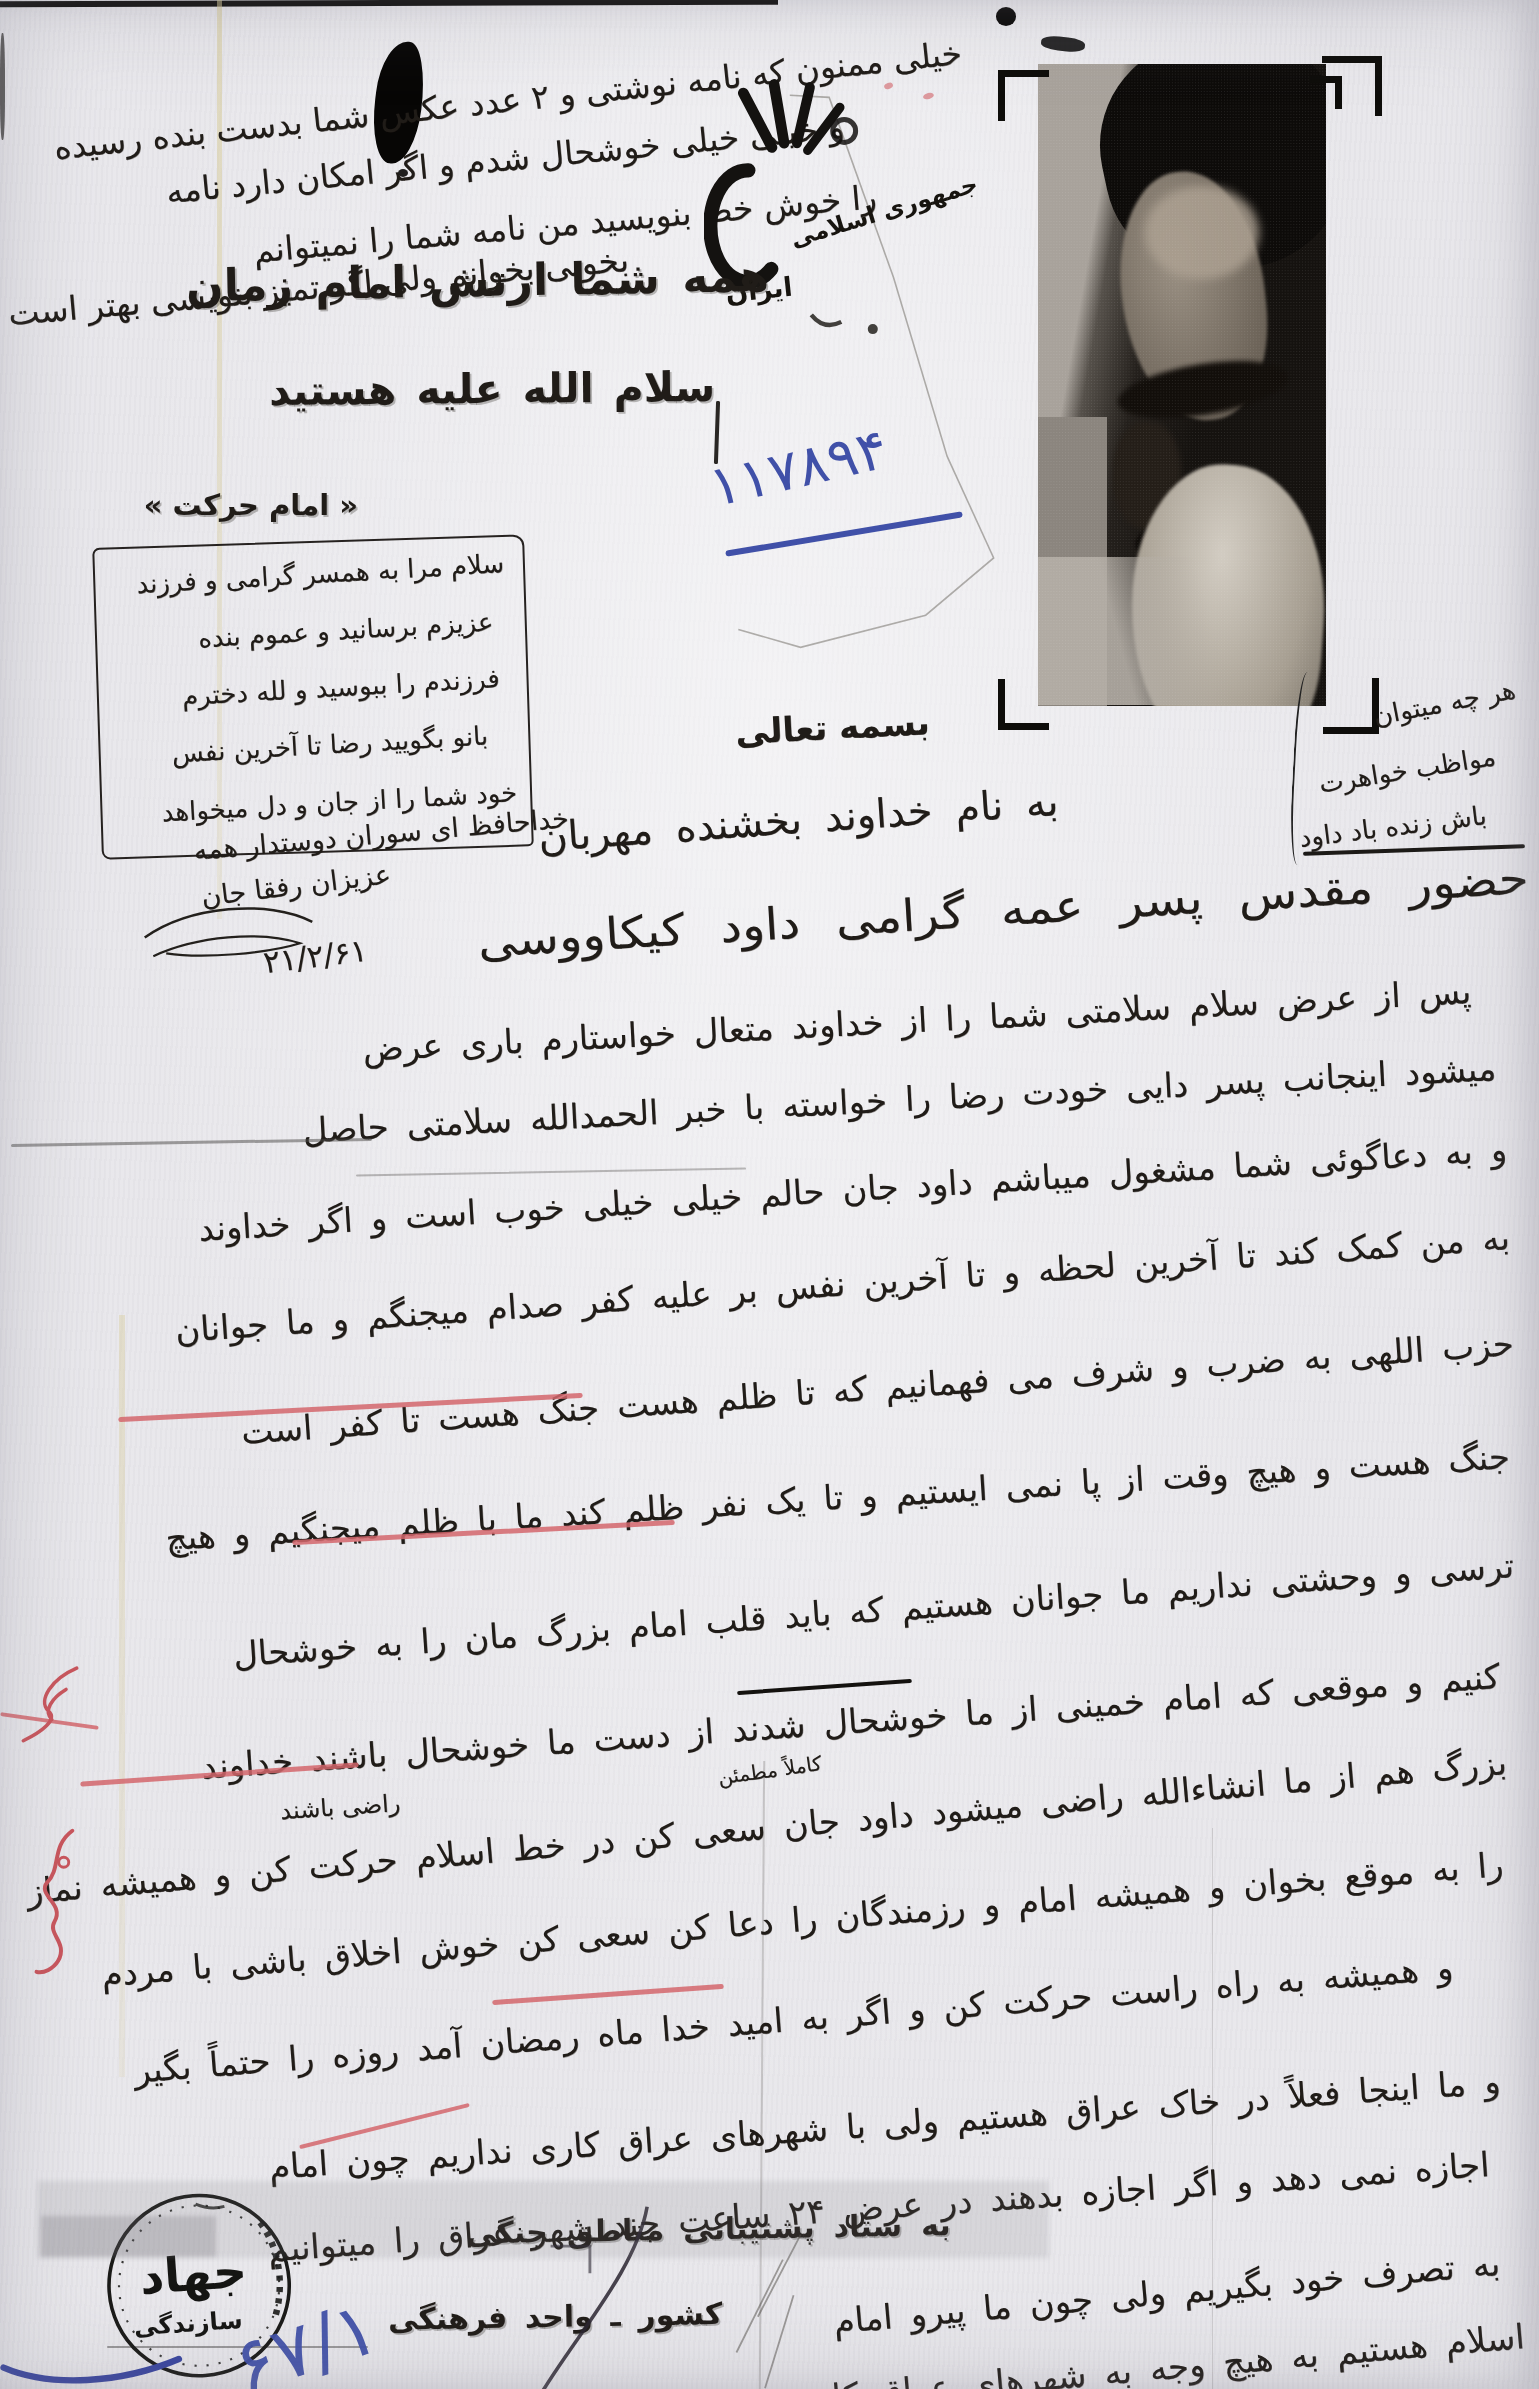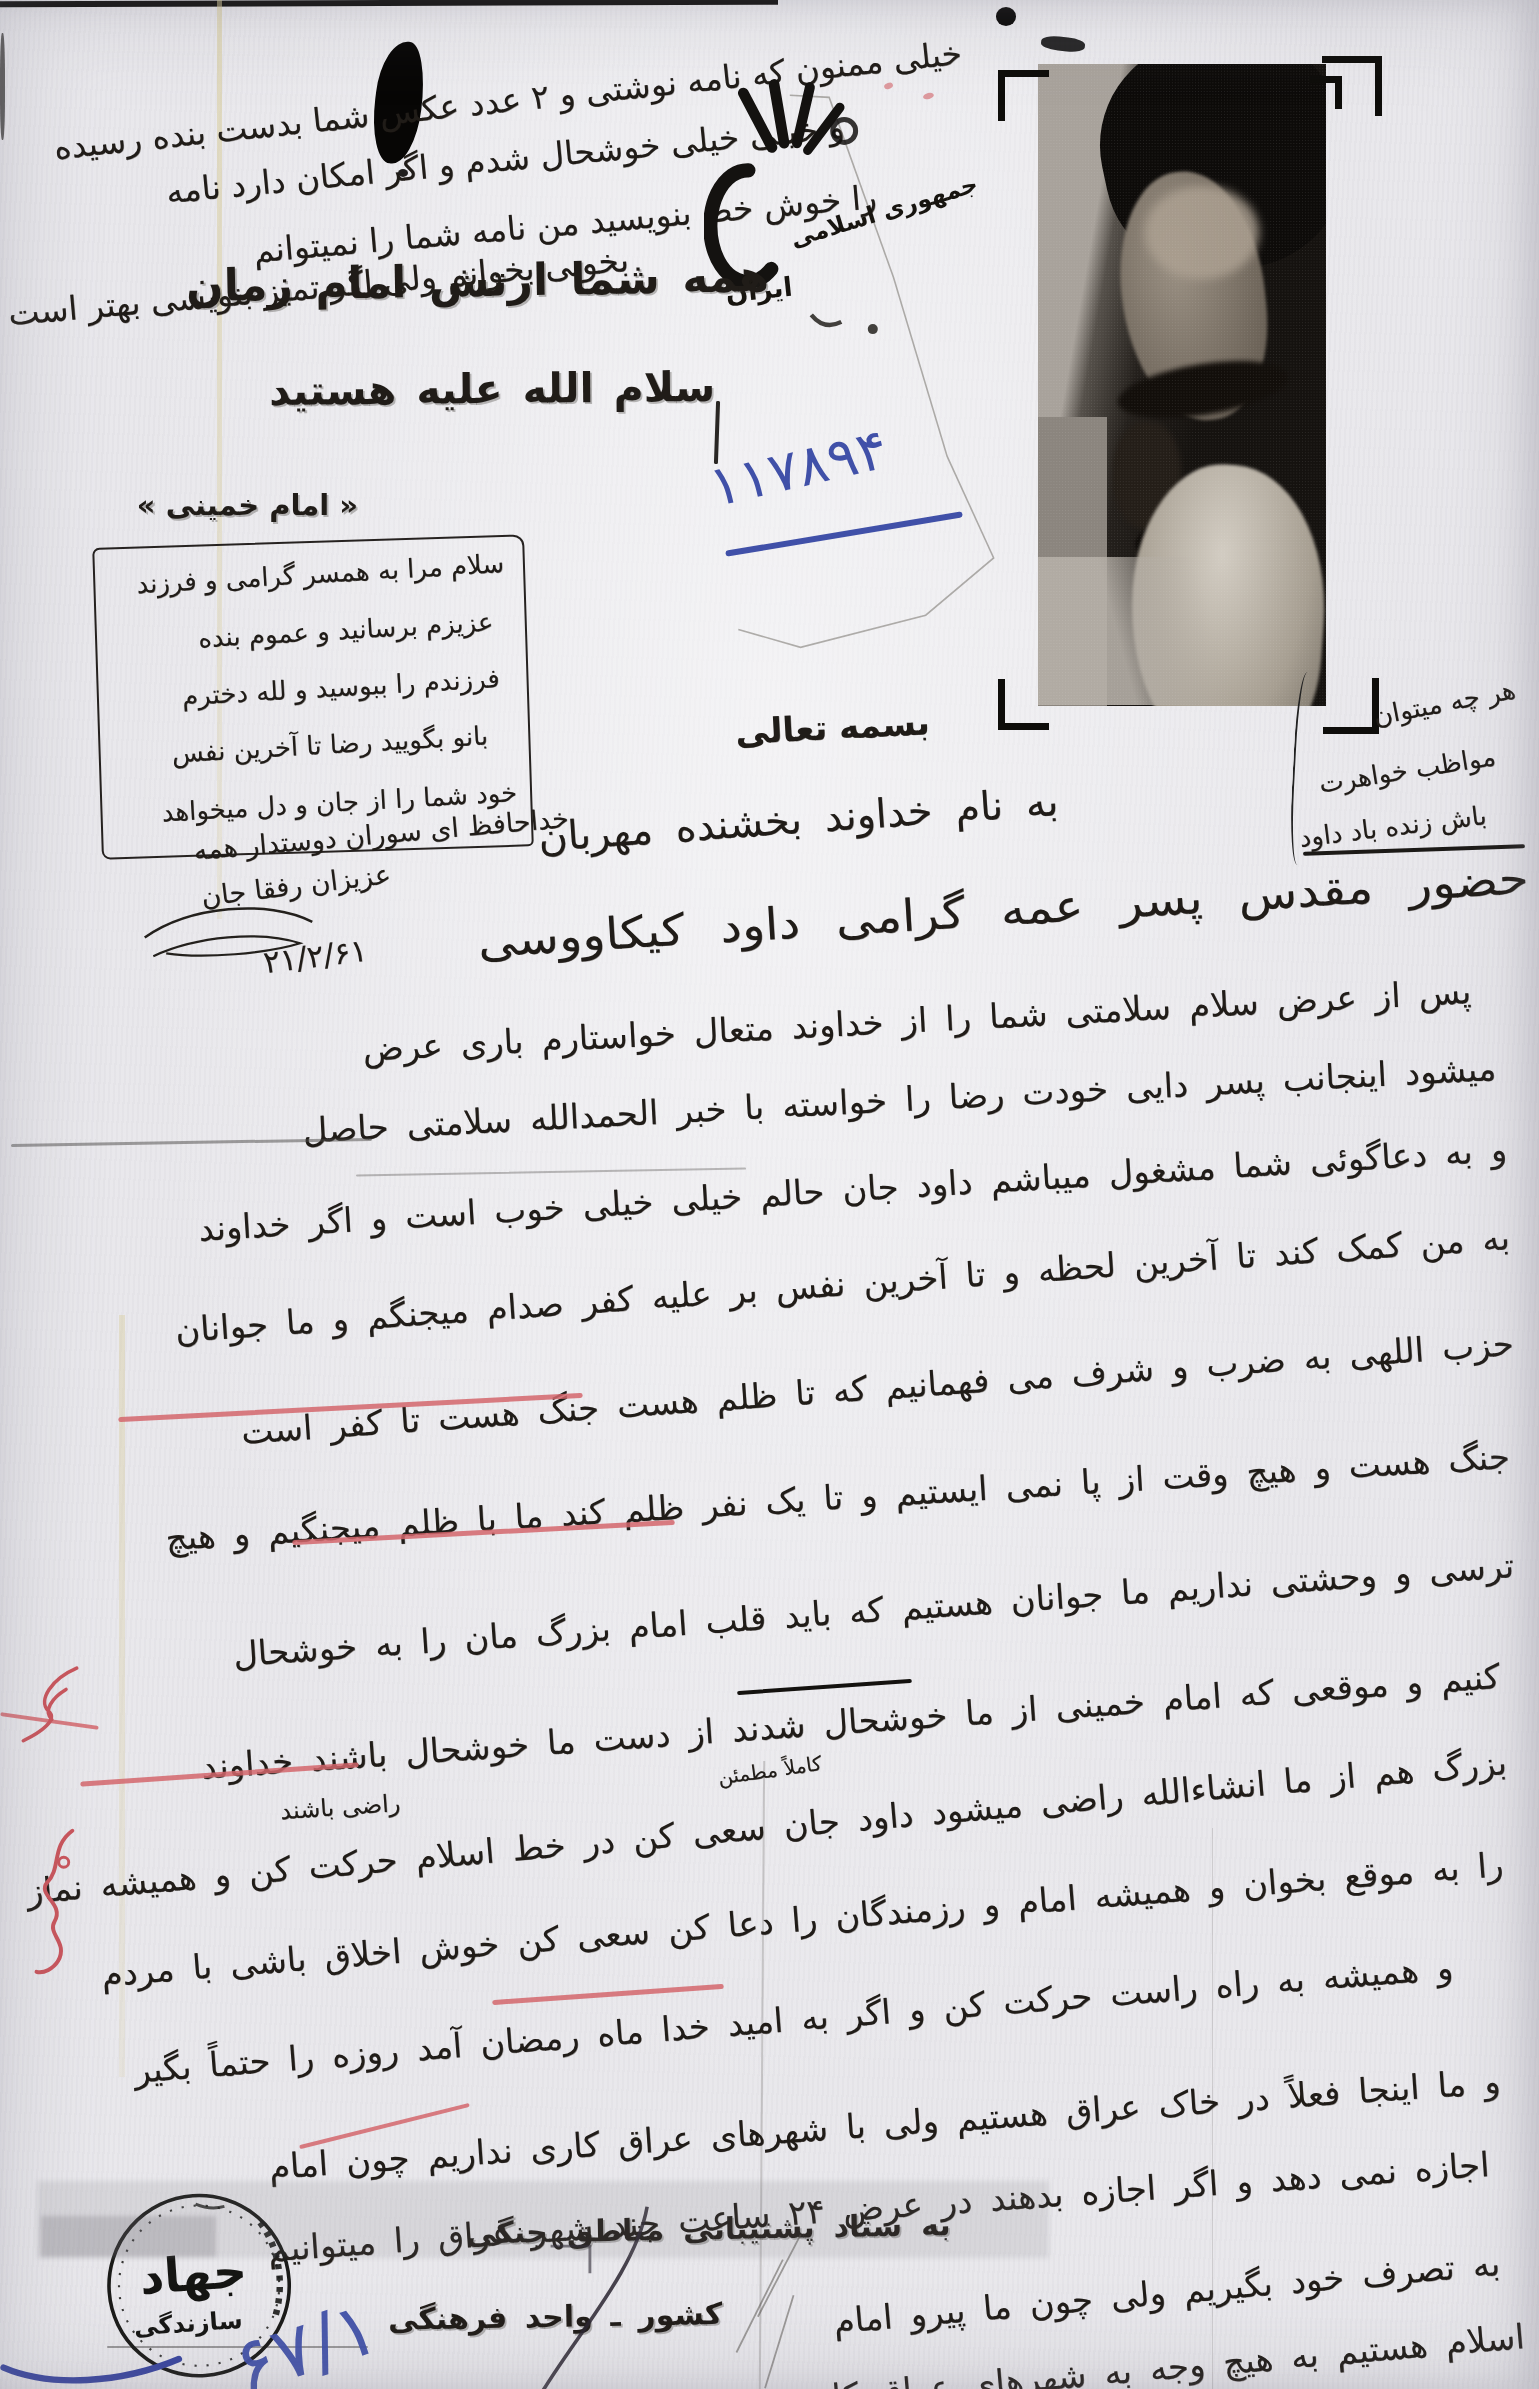--- a/index.html
+++ b/index.html
@@ -67,21 +67,21 @@
       <path d="M62,150 a52,78 0 1 0 32,138" stroke-width="20"></path>
     </g>
     <text font-size="33" font-weight="bold" fill="#17140f" transform="translate(255,218) rotate(-17)" text-anchor="middle" direction="rtl">جمهوری اسلامی</text>
     <text font-size="37" font-weight="bold" fill="#17140f" transform="translate(78,330) rotate(-6)" text-anchor="middle" direction="rtl">ایران</text>
     <path d="M150,352 q18,22 42,10" stroke="#17140f" stroke-width="6" fill="none" opacity=".8"></path>
     <circle cx="236" cy="372" r="7" fill="#17140f" opacity=".8"></circle>
   </svg>
 
   <div class="t bp" style="right:770px;top:250px;font-size:44px;transform:rotate(-1deg);transform-origin:right center;word-spacing:7.2px;">همه شما ارتش امام زمان</div>
   <div class="t bp" style="right:824px;top:363px;font-size:41px;transform:rotate(-.5deg);transform-origin:right center;word-spacing:5.7px;">سلام الله علیه هستید</div>
-  <div class="t bp" style="right:1181px;top:488px;font-size:29px;">« امام خمینی »</div>
+  <div class="t bp" style="right:1181px;top:488px;font-size:29px;">« امام حرکت »</div>
 
   <div class="t" style="left:708px;top:435px;font-size:56px;color:var(--blue);transform:rotate(-13deg);direction:ltr;letter-spacing:2.9px;">۱۱۷۸۹۴</div>
   <div style="position:absolute;left:724px;top:531px;width:240px;height:5.7px;background:var(--blue);border-radius:2.9px;transform:rotate(-9.5deg);"></div>
   <div style="position:absolute;left:715px;top:401px;width:3.6px;height:63px;background:#2a2724;transform:rotate(2deg);border-radius:1.4px;"></div>
 
   <div style="position:absolute;left:1038px;top:64px;width:288px;height:642px;overflow:hidden;background:linear-gradient(100deg,#a8a29b 0 21%,#55504a 26%,#24201c 38%,#15120f 55%);">
     <div style="position:absolute;left:0;top:55%;width:24%;height:45%;background:#8b857e;"></div>
     <div style="position:absolute;left:64px;top:-29px;width:243px;height:236px;background:#0d0b09;border-radius:45%;transform:rotate(-12deg);"></div>
     <div style="position:absolute;left:84px;top:107px;width:143px;height:250px;background:radial-gradient(ellipse at 40% 35%,#9a9083,#6b6257 75%);border-radius:48% 52% 45% 55%;transform:rotate(-6deg);filter:blur(1.4px);"></div>
     <div style="position:absolute;left:107px;top:122px;width:114px;height:93px;background:#ab9f90;opacity:.85;border-radius:50%;filter:blur(5px);"></div>

